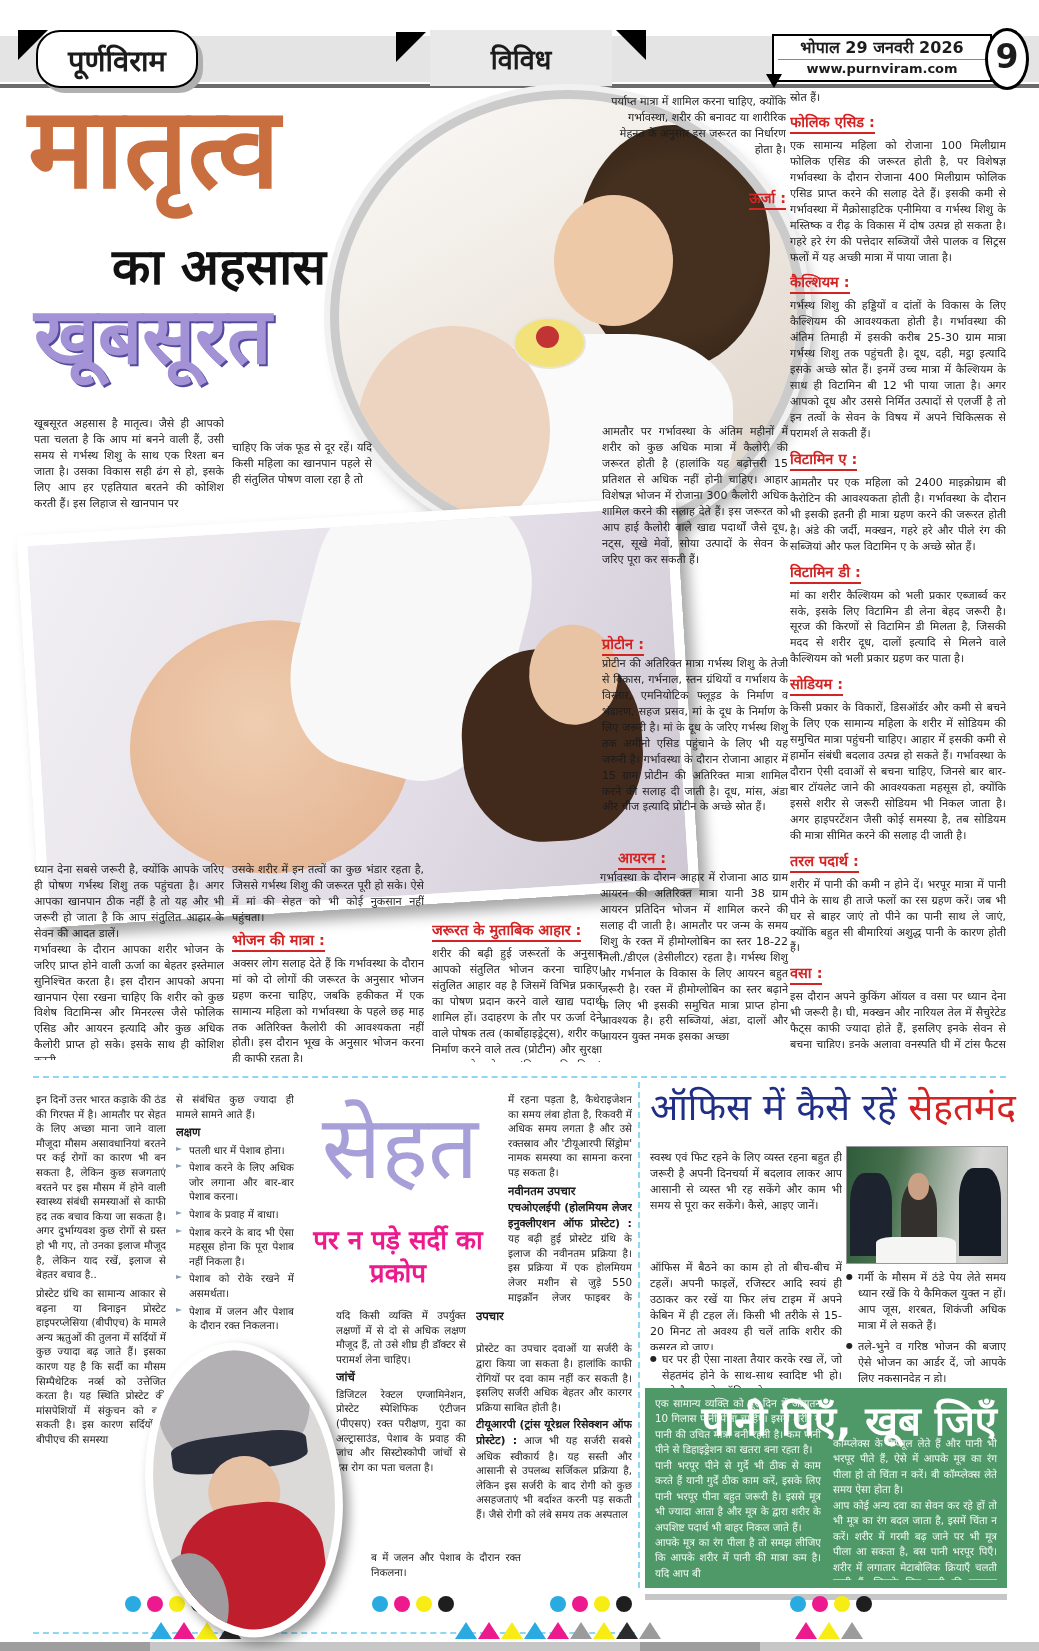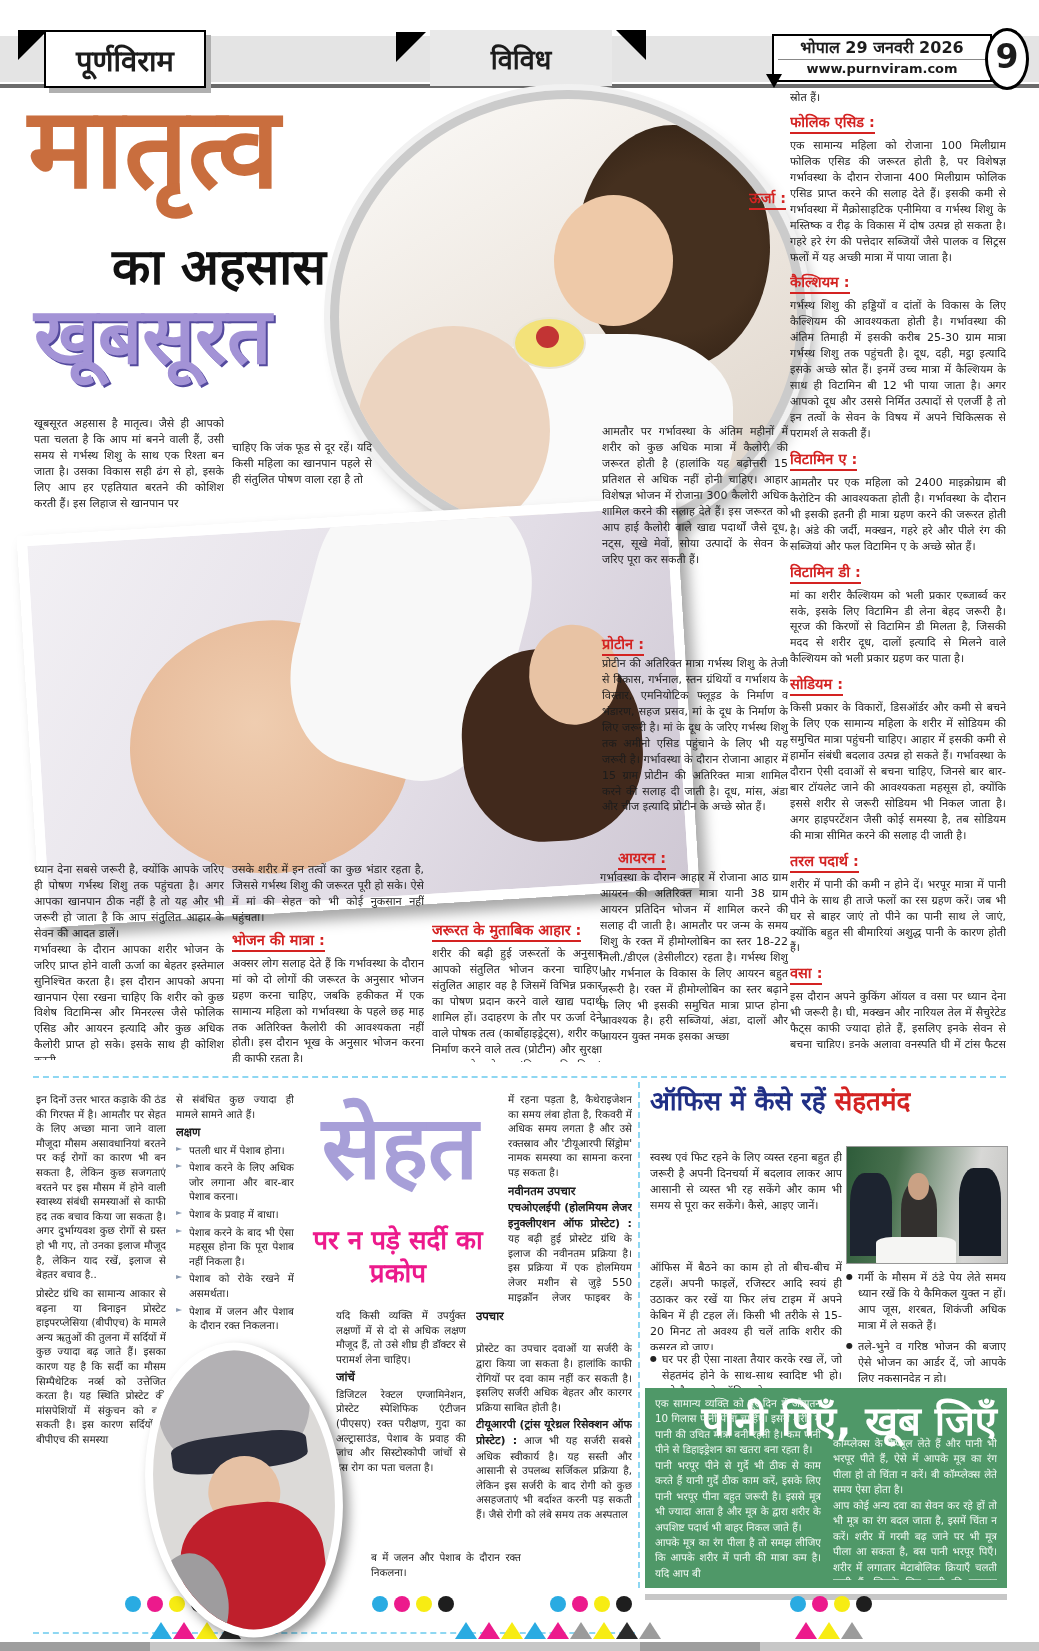--- a/index.html
+++ b/index.html
@@ -37,31 +37,31 @@
   .ovalphoto{border-radius:50%;border:9px solid #cbcbcb;box-shadow:0 0 0 6px #f1f1f1,8px 12px 16px rgba(0,0,0,.3);
              overflow:hidden;background:linear-gradient(150deg,#fbfaf8 0%,#efe9e2 45%,#ddd3c8 100%);}
   .lyphoto{border:10px solid #fff;box-shadow:8px 10px 14px rgba(0,0,0,.35);
            background:linear-gradient(120deg,#f2f0f4,#e2dde6 60%,#cfc8d4);overflow:hidden;}
   .wphoto{border-radius:50%;border:8px solid #fff;box-shadow:5px 7px 12px rgba(0,0,0,.4);
           overflow:hidden;background:#dcdad8;z-index:6;}
   .ophoto{background:linear-gradient(100deg,#2e5c3a 0%,#49714f 30%,#d8d8d6 75%,#c4c4c2 100%);
           overflow:hidden;border:1px solid #999;}
   .blob{position:absolute;border-radius:50%;}
   
-  .sehat-t{font-size:88px;font-weight:bold;color:#a79fd8;line-height:1.1;text-align:center;}
+  .sehat-t{font-size:88px;font-weight:normal;color:#a79fd8;line-height:1.1;text-align:center;}
   .sehat-s{font-size:26px;font-weight:bold;color:#ec1a8c;line-height:1.25;text-align:center;}
   .subh{font-weight:bold;font-size:11.5px;margin:3px 0 1px;}
   ul.sym{list-style:none;margin:2px 0 0;padding:0;}
   ul.sym li{padding-left:13px;position:relative;margin-bottom:3px;}
   ul.sym li:before{content:"►";position:absolute;left:0;top:0;font-size:8px;color:#8a9ab0;}
   ul.bul{list-style:none;margin:0;padding:0;}
   ul.bul li{padding-left:12px;position:relative;margin-bottom:5px;}
   ul.bul li:before{content:"●";position:absolute;left:0;top:1px;font-size:8px;color:#222;}
   
-  .off-h{font-size:26px;font-weight:bold;white-space:nowrap;line-height:1.2;}
+  .off-h{font-size:37px;font-weight:normal;white-space:nowrap;line-height:1.2;}
   .off-h .b1{color:#202f85;}
   .off-h .b2{color:#d42322;}
   .green{background:#4f9868;}
   .water-t{font-size:40px;font-weight:bold;color:#fff;white-space:nowrap;}
   .wbt{font-size:10.3px;line-height:1.5;text-align:justify;color:#f4faf5;}
   
   .dash-h{border-top:2px dashed #8ed7f2;}
   .dash-v{border-left:2px dashed #8ed7f2;}
   
   .dot{width:16px;height:16px;border-radius:50%;display:inline-block;margin-right:6px;}
@@ -74,21 +74,21 @@
   .gbar{background:#c7c7c7;} .gbar2{background:#9e9e9e;}
 </style>
 </head>
 <body>
 
 <div id="page">
 
   <div class="abs strip" style="left:0;top:36px;width:1039px;height:46px;"></div>
   <div class="abs rule" style="left:0;top:84px;width:1039px;height:4px;"></div>
   <div class="abs tri-a" style="left:18px;top:30px;"></div>
-  <div class="abs mast" style="left:44px;top:30px;width:158px;height:54px;">
+  <div class="abs mast" style="left:36px;top:30px;width:158px;height:54px;border-radius:24px;">
     <span>पूर्णविराम</span>
   </div>
   <div class="abs tri-a" style="left:396px;top:32px;"></div>
   <div class="abs cbox" style="left:430px;top:30px;width:182px;height:56px;">
     <span>विविध</span>
   </div>
   <div class="abs tri-b" style="left:616px;top:30px;"></div>
   <div class="abs dbox" style="left:772px;top:34px;width:208px;">
     <div class="l1">भोपाल 29 जनवरी 2026</div>
     <div class="l2">www.purnviram.com</div>
@@ -102,20 +102,21 @@
 
   <div class="abs ovalphoto" style="left:330px;top:90px;width:458px;height:436px;">
     <div class="blob" style="left:52%;top:6%;width:42%;height:56%;background:radial-gradient(circle,#45301f 55%,#2e1f13);"></div>
     <div class="blob" style="left:47%;top:22%;width:26%;height:30%;background:#eec9a8;"></div>
     <div class="blob" style="left:28%;top:54%;width:58%;height:42%;background:#fafafa;border-radius:40%;"></div>
     <div class="blob" style="left:4%;top:52%;width:42%;height:48%;background:#ecd4c0;"></div>
     <div class="blob" style="left:38%;top:50%;width:15%;height:11%;background:#f3e27a;border:2px solid #e8e4da;"></div>
     <div class="blob" style="left:43%;top:52%;width:5%;height:5%;background:#c23434;"></div>
   </div>
 
+  <div class="abs bt clip" style="left:600px;top:94px;width:186px;height:88px;text-align:right;">पर्याप्त मात्रा में शामिल करना चाहिए, क्योंकि गर्भावस्था, शरीर की बनावट या शारीरिक मेहनत के अनुसार इस जरूरत का निर्धारण होता है।</div>
   <div class="abs" style="left:606px;top:184px;width:180px;text-align:right;">
     <span class="rh">ऊर्जा :</span>
   </div>
 
   <div class="abs clip" style="left:790px;top:90px;width:216px;height:958px;">
     <p class="bt" style="margin:0 0 2px;">स्रोत हैं।</p>
     <div>
       <span class="rh">फोलिक एसिड :</span>
       <p class="bt" style="margin:1px 0 3px;">एक सामान्य महिला को रोजाना 100 मिलीग्राम फोलिक एसिड की जरूरत होती है, पर विशेषज्ञ गर्भावस्था के दौरान रोजाना 400 मिलीग्राम फोलिक एसिड प्राप्त करने की सलाह देते हैं। इसकी कमी से गर्भावस्था में मैक्रोसाइटिक एनीमिया व गर्भस्थ शिशु के मस्तिष्क व रीढ़ के विकास में दोष उत्पन्न हो सकता है। गहरे हरे रंग की पत्तेदार सब्जियों जैसे पालक व सिट्रस फलों में यह अच्छी मात्रा में पाया जाता है।</p>
     </div>

